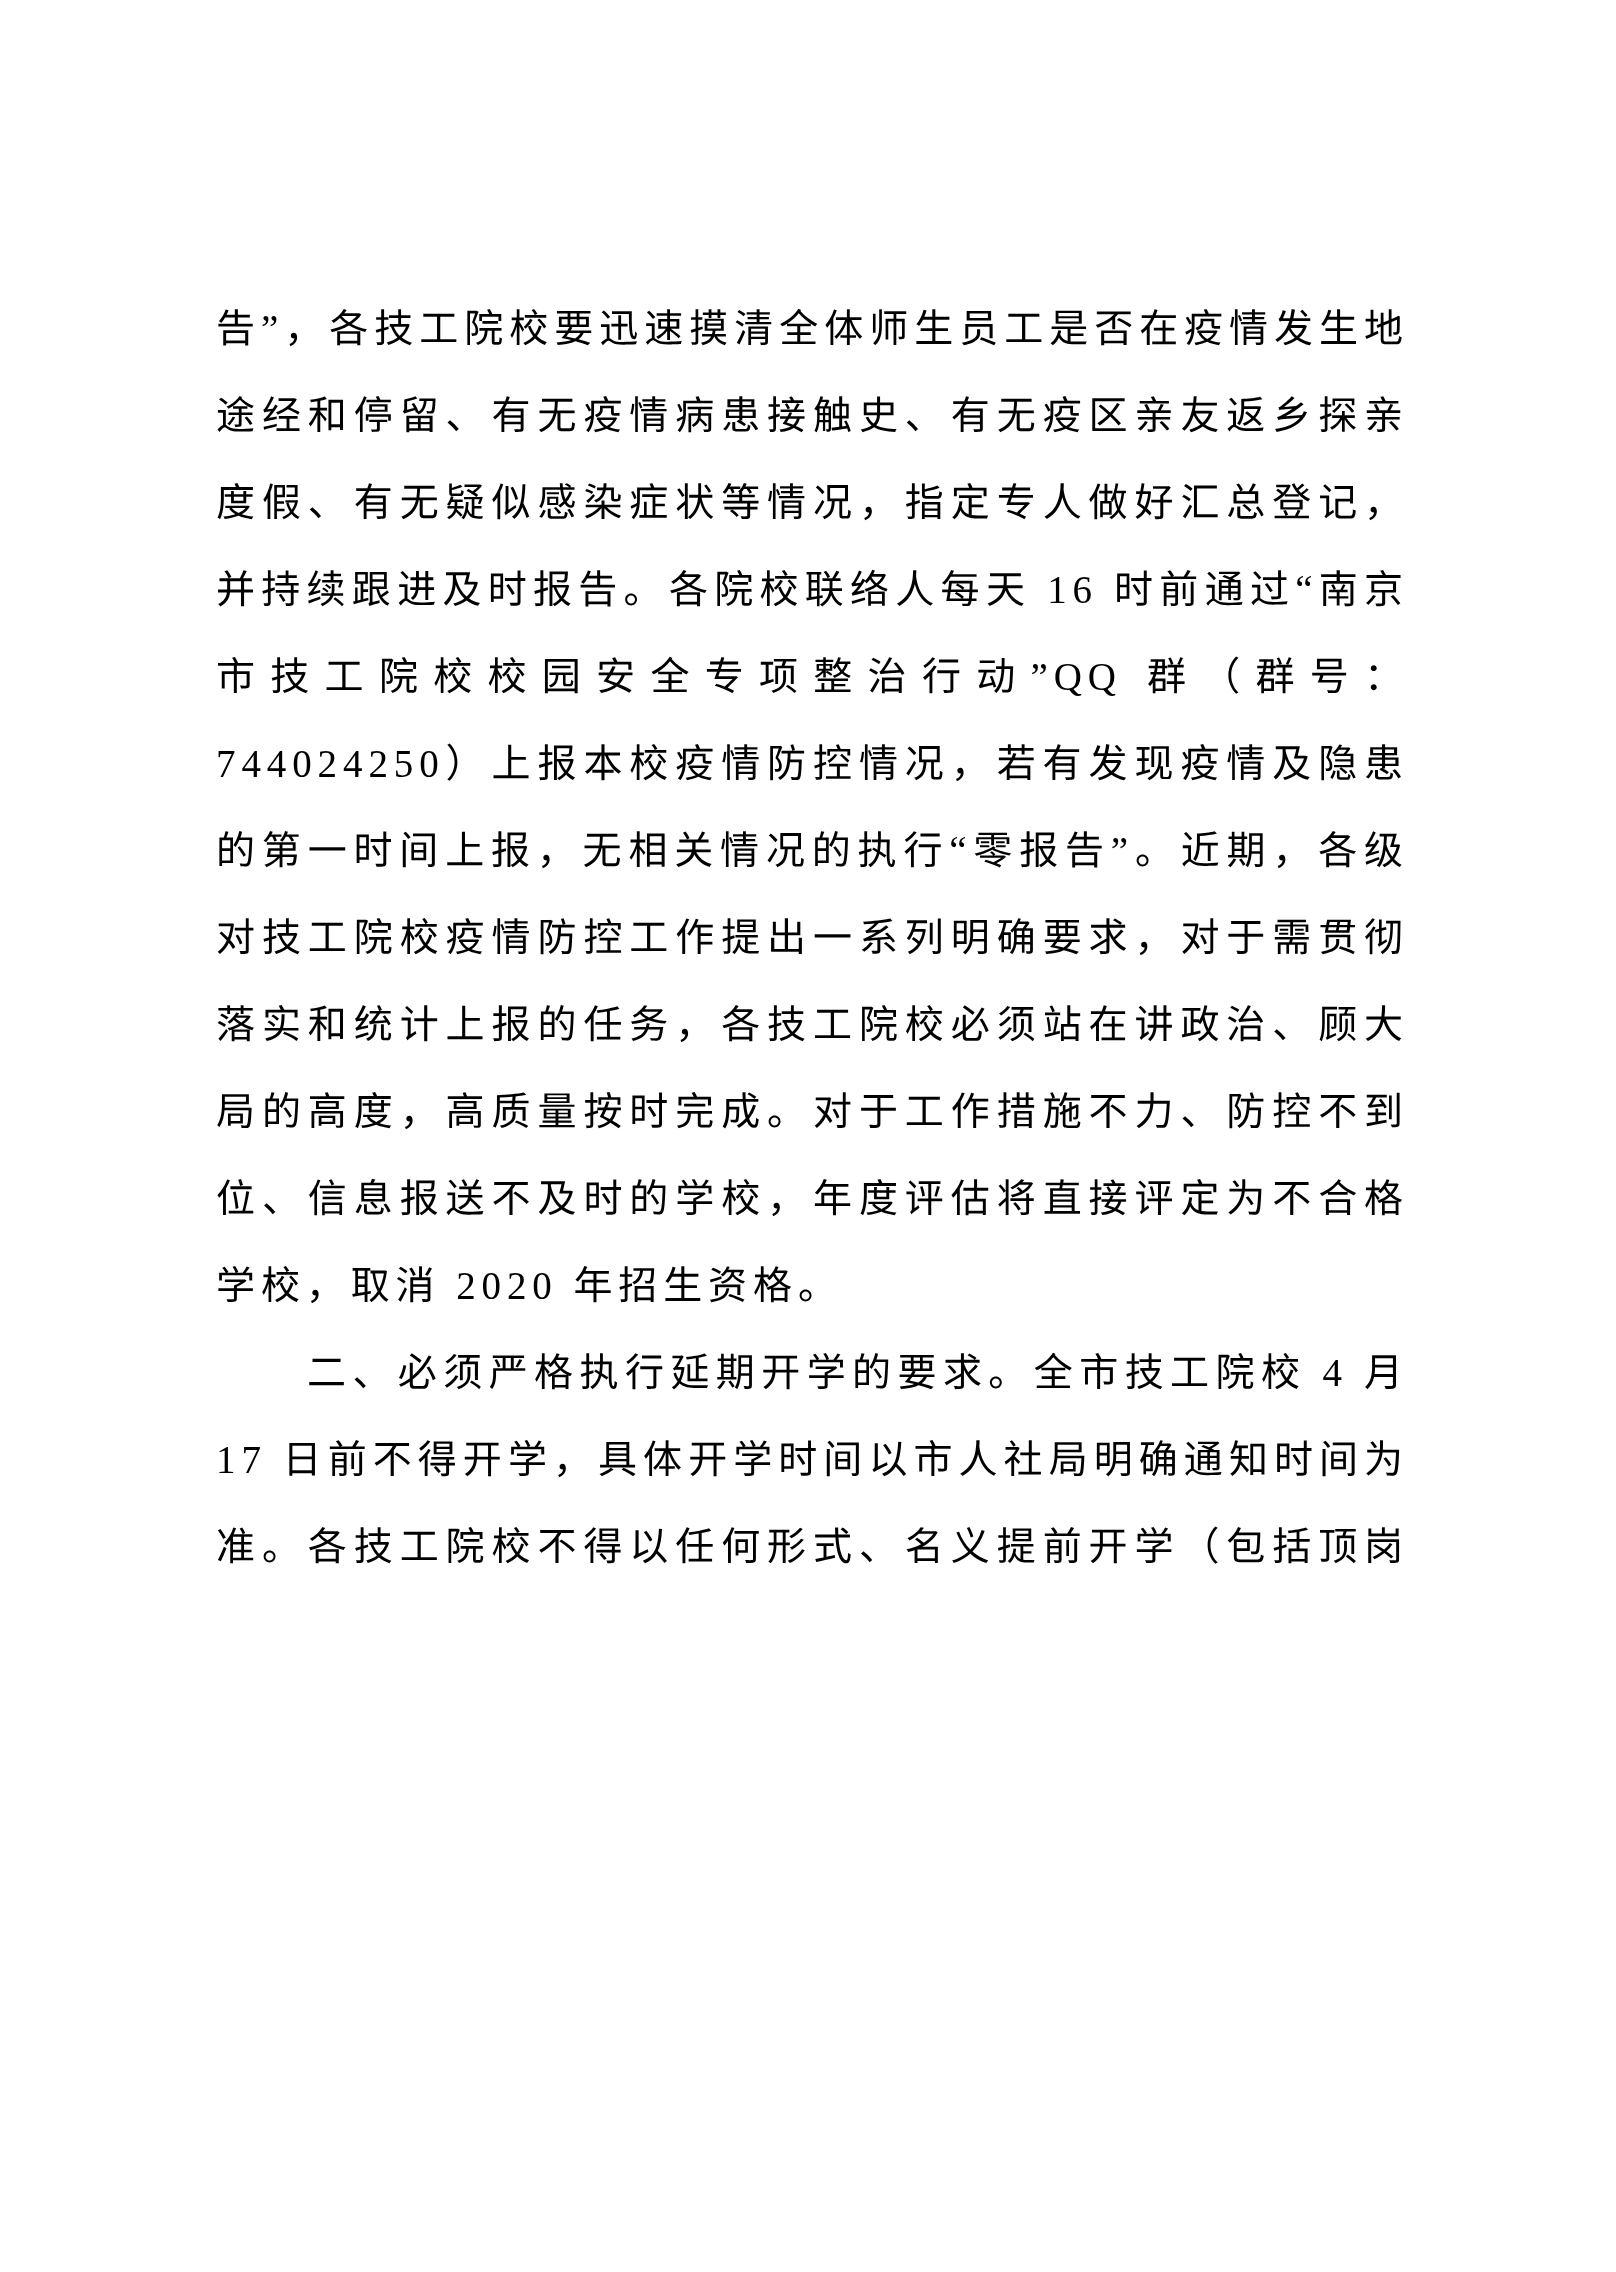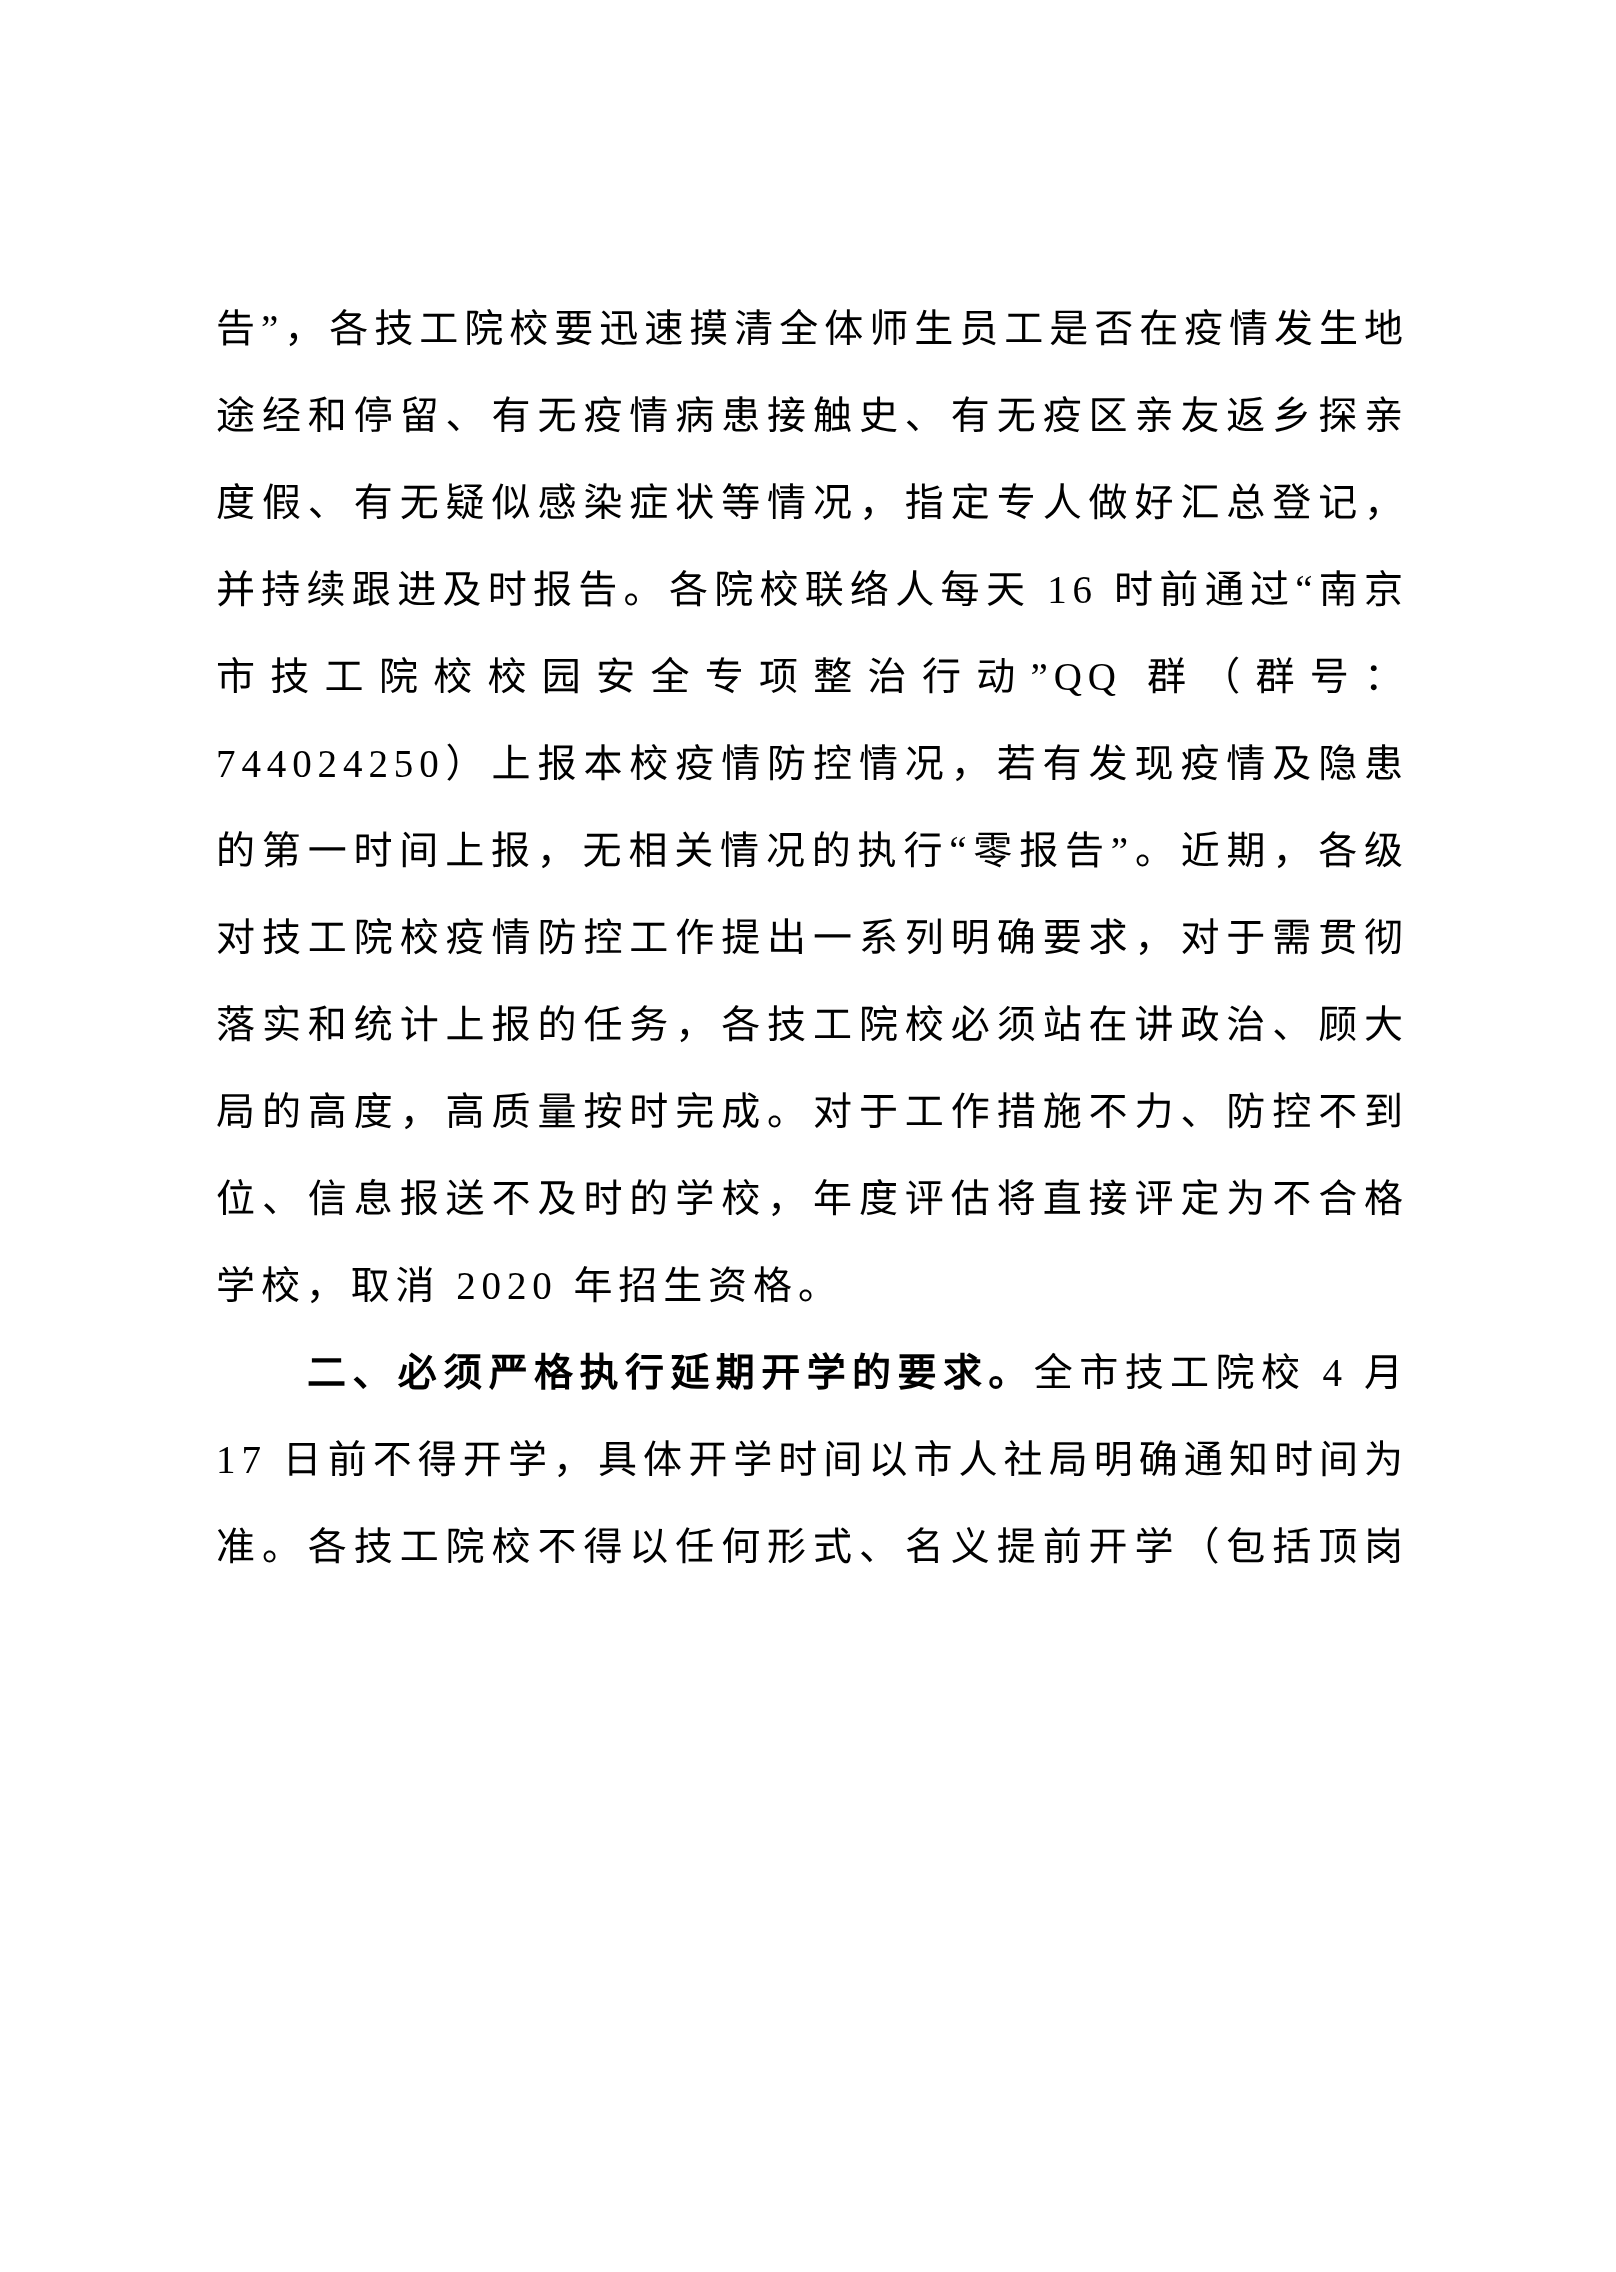--- a/index.html
+++ b/index.html
@@ -28,21 +28,21 @@
     text-justify: inter-character;
   }
   .para {
     margin: 0;
     padding: 0;
   }
   .para.indent {
     text-indent: 91px;
   }
   .run-bold {
-    font-weight: 700;
+    font-weight: 400;
   }
   .page-number {
     position: absolute;
     left: 1224px;
     top: 2081px;
     font-size: 36px;
     letter-spacing: 2.6px;
     white-space: nowrap;
   }
 </style>

